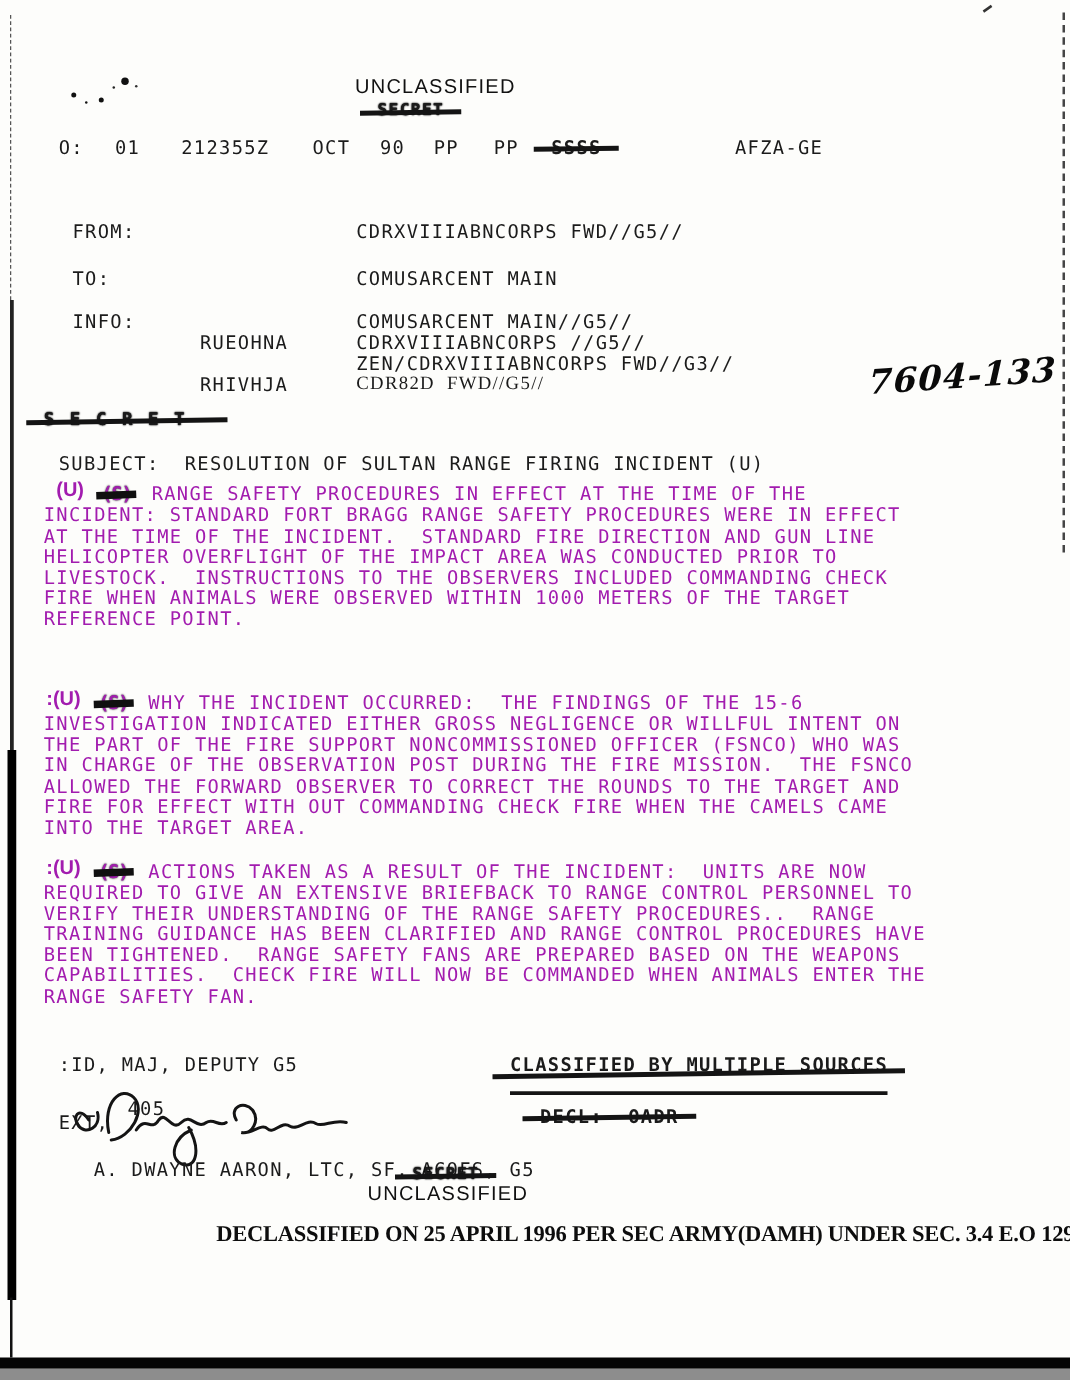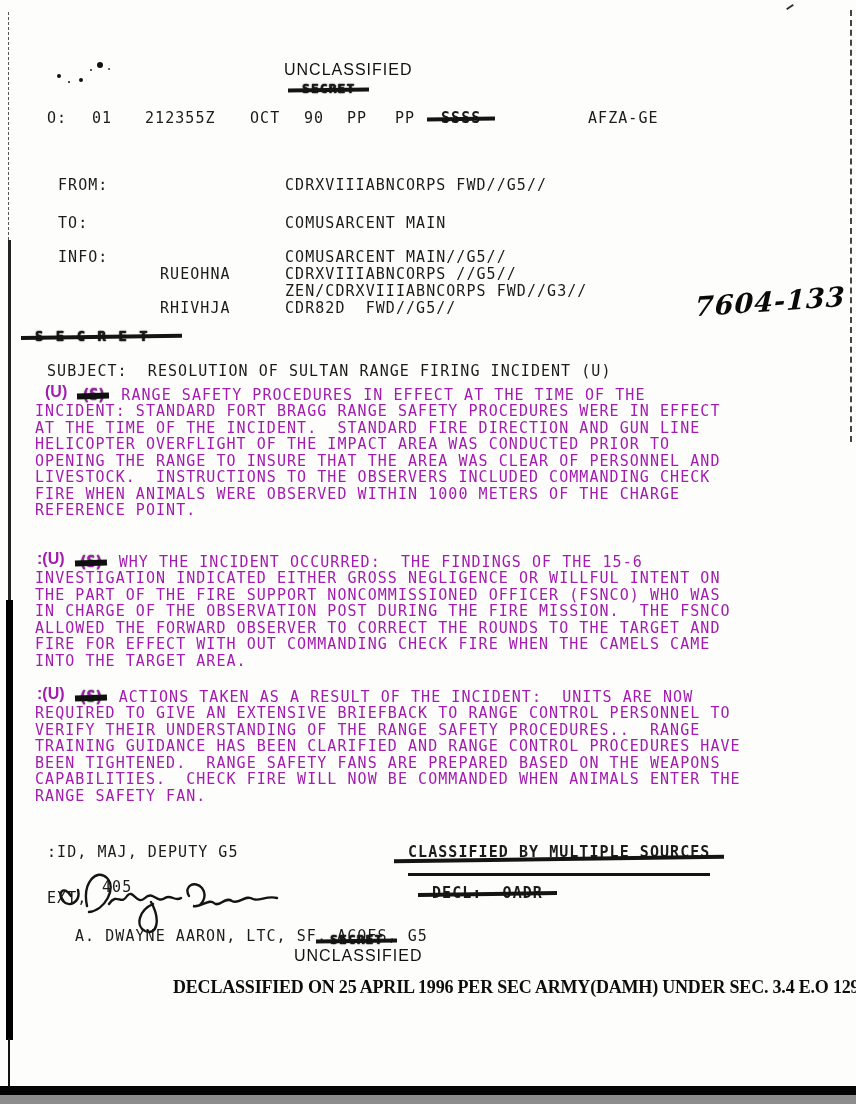--- a/index.html
+++ b/index.html
@@ -91,37 +91,36 @@
 
     <span class="mono" style="left:58px;  top:248px;">INFO:</span>
     <span class="mono" style="left:285px; top:248px;">COMUSARCENT MAIN//G5//</span>
 
     <span class="mono" style="left:160px; top:265px;">RUEOHNA</span>
     <span class="mono" style="left:285px; top:265px;">CDRXVIIIABNCORPS //G5//</span>
 
     <span class="mono" style="left:285px; top:282px;">ZEN/CDRXVIIIABNCORPS FWD//G3//</span>
 
     <span class="mono" style="left:160px; top:299px;">RHIVHJA</span>
-    <span class="mono" style="left:285px; top:299px;">CDR82D  FWD//G5//</span>
+    <span class="mono" style="left:285px; top:299px;font-family:Liberation Serif, serif;">CDR82D  FWD//G5//</span>
   </div>
 
   <div class="handnum">7604-133</div>
 
   <div class="mono" style="left:35px; top:328px; font-size:14px; letter-spacing:2px;"><span class="struck heavy smudge" style="padding-right:18px;">S E C R E T</span></div>
 
   <div class="mono" style="left:47px; top:362px;">SUBJECT:  RESOLUTION OF SULTAN RANGE FIRING INCIDENT (U)</div>
 
   <div class="para" style="top:387px;">
     <div class="pline"><span class="pmark">(U)</span><span class="scribble">(S)</span><span>RANGE SAFETY PROCEDURES IN EFFECT AT THE TIME OF THE</span></div>
     <div class="pline">INCIDENT: STANDARD FORT BRAGG RANGE SAFETY PROCEDURES WERE IN EFFECT</div>
     <div class="pline">AT THE TIME OF THE INCIDENT.  STANDARD FIRE DIRECTION AND GUN LINE</div>
     <div class="pline">HELICOPTER OVERFLIGHT OF THE IMPACT AREA WAS CONDUCTED PRIOR TO</div>
-    <div class="pline">OPENING THE RANGE TO INSURE THAT THE AREA WAS CLEAR OF PERSONNEL AND</div>
     <div class="pline">LIVESTOCK.  INSTRUCTIONS TO THE OBSERVERS INCLUDED COMMANDING CHECK</div>
-    <div class="pline">FIRE WHEN ANIMALS WERE OBSERVED WITHIN 1000 METERS OF THE CHARGE</div>
+    <div class="pline">FIRE WHEN ANIMALS WERE OBSERVED WITHIN 1000 METERS OF THE TARGET</div>
     <div class="pline">REFERENCE POINT.</div>
   </div>
 
   <div class="para" style="top:554px;">
     <div class="pline"><span class="pmark" style="margin-left:2px;">:(U)</span><span class="scribble">(S)</span><span>WHY THE INCIDENT OCCURRED:  THE FINDINGS OF THE 15-6</span></div>
     <div class="pline">INVESTIGATION INDICATED EITHER GROSS NEGLIGENCE OR WILLFUL INTENT ON</div>
     <div class="pline">THE PART OF THE FIRE SUPPORT NONCOMMISSIONED OFFICER (FSNCO) WHO WAS</div>
     <div class="pline">IN CHARGE OF THE OBSERVATION POST DURING THE FIRE MISSION.  THE FSNCO</div>
     <div class="pline">ALLOWED THE FORWARD OBSERVER TO CORRECT THE ROUNDS TO THE TARGET AND</div>
     <div class="pline">FIRE FOR EFFECT WITH OUT COMMANDING CHECK FIRE WHEN THE CAMELS CAME</div>

